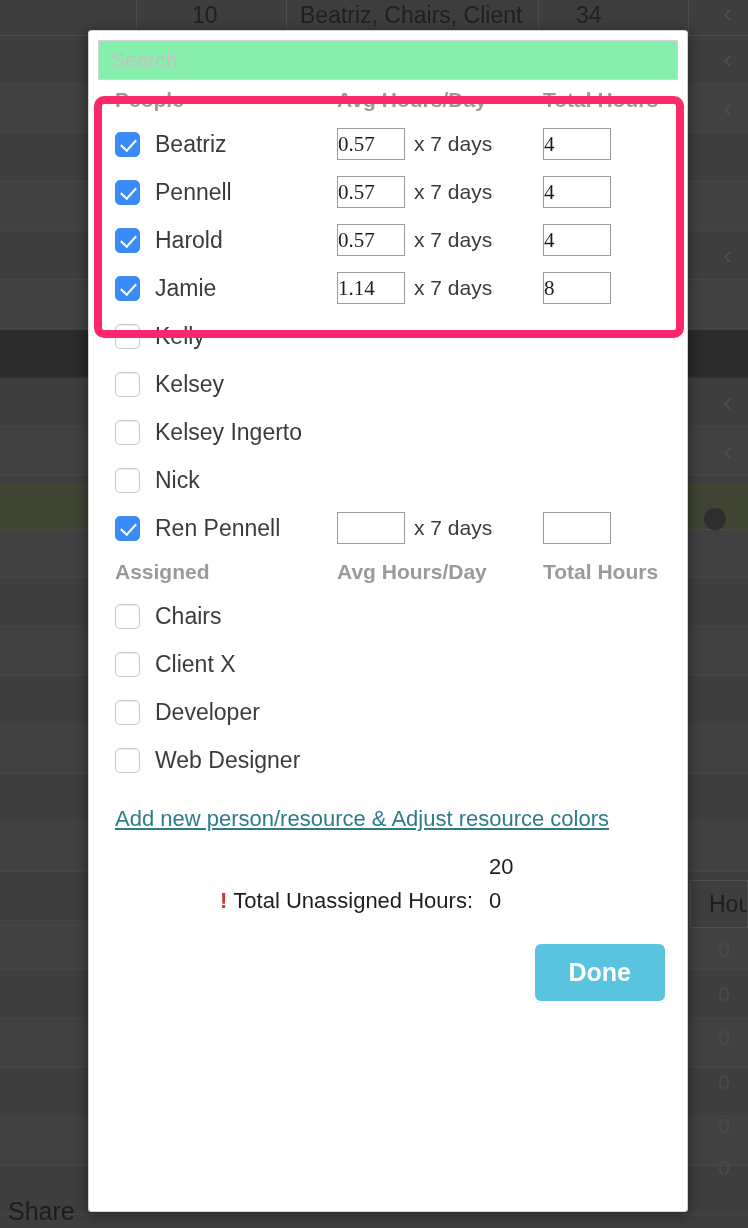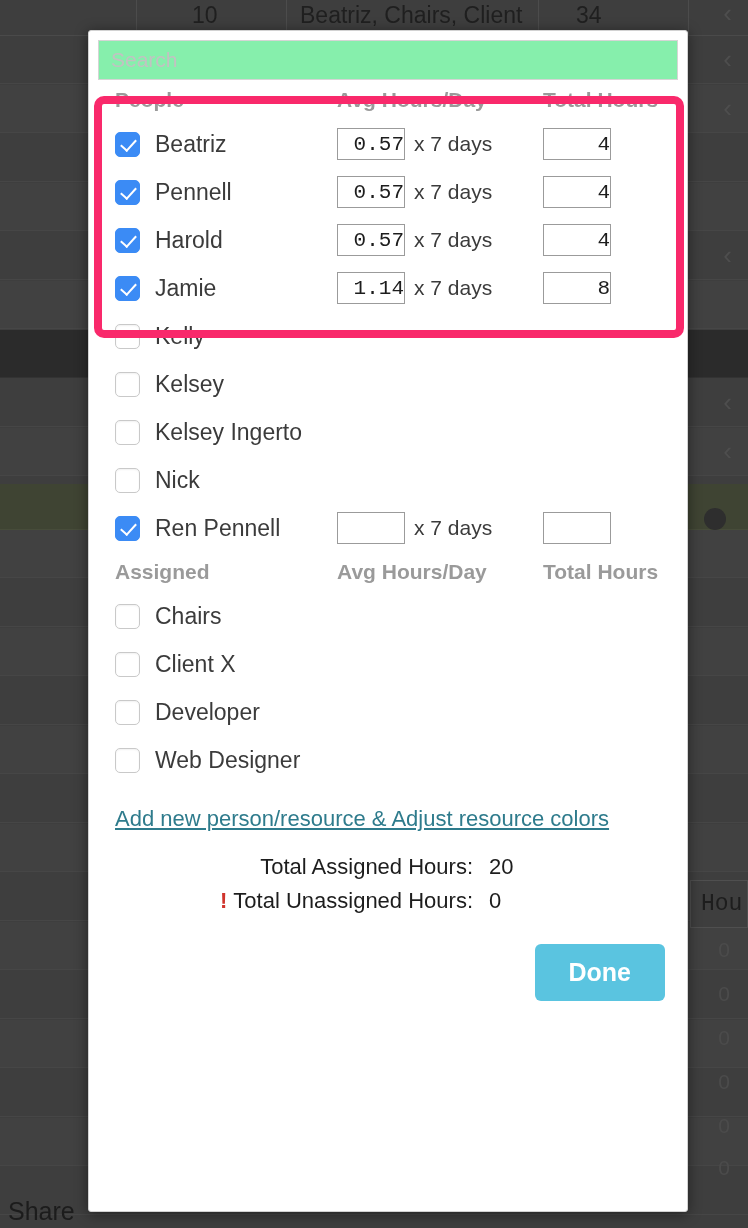--- a/index.html
+++ b/index.html
@@ -31,22 +31,22 @@
   }
   .bg-chevron {
     position: absolute; right: 16px;
     color: #4e4e4e; font-size: 26px; line-height: 1;
   }
   .bg-hour-header {
     position: absolute; right: 0; top: 880px;
     width: 58px; height: 48px;
     background: #3e3e3e; border: 1px solid #4f4f4f;
     color: #1d1d1d; font-size: 23px;
-    display: flex; align-items: center; padding-left: 10px;
-    overflow: hidden; white-space: nowrap; font-family: Liberation Mono, monospace;
+    display: flex; align-items: center; padding-left: 18px;
+    overflow: hidden; white-space: nowrap;
   }
   .bg-zero {
     position: absolute; right: 18px;
     color: #4b4b4b; font-size: 21px;
   }
   .bg-share {
     position: absolute; left: 8px; bottom: 2px;
     color: #1c1c1c; font-size: 25px;
   }
   .bg-dot {
@@ -138,23 +138,23 @@
     width: 7px; height: 13px;
     border: solid #fff; border-width: 0 2.6px 2.6px 0;
     transform: rotate(42deg);
   }
 
   .pname { font-size: 23px; color: #3b3b3b; white-space: nowrap; }
 
   .num-input {
     width: 68px; height: 32px;
     border: 1px solid #9b9b9b;
-    text-align: right;
+    text-align: left;
     font-size: 21px;
-    font-family: Liberation Mono, monospace;
+    font-family: Liberation Serif, serif;
     color: #1d1d1d;
     background: #fff;
     outline: none;
   }
   .days-label { font-size: 21px; color: #3b3b3b; white-space: nowrap; }
 
   .link-row { padding: 22px 0 0 26px; }
   .addlink {
     font-size: 22px;
     color: #2e7b8c;
@@ -404,21 +404,20 @@
         </div>
       </div>
     </div>
 
     <div class="link-row">
       <span class="addlink">Add new person/resource &amp; Adjust resource colors</span>
     </div>
 
     <div class="totals">
       <div class="total-line">
-        <span>Total Assigned Hours:</span>
         <span class="tval">20</span>
       </div>
       <div class="total-line">
         <span class="bang">!</span>
         <span>Total Unassigned Hours:</span>
         <span class="tval">0</span>
       </div>
     </div>
 
     <div class="done-wrap">

